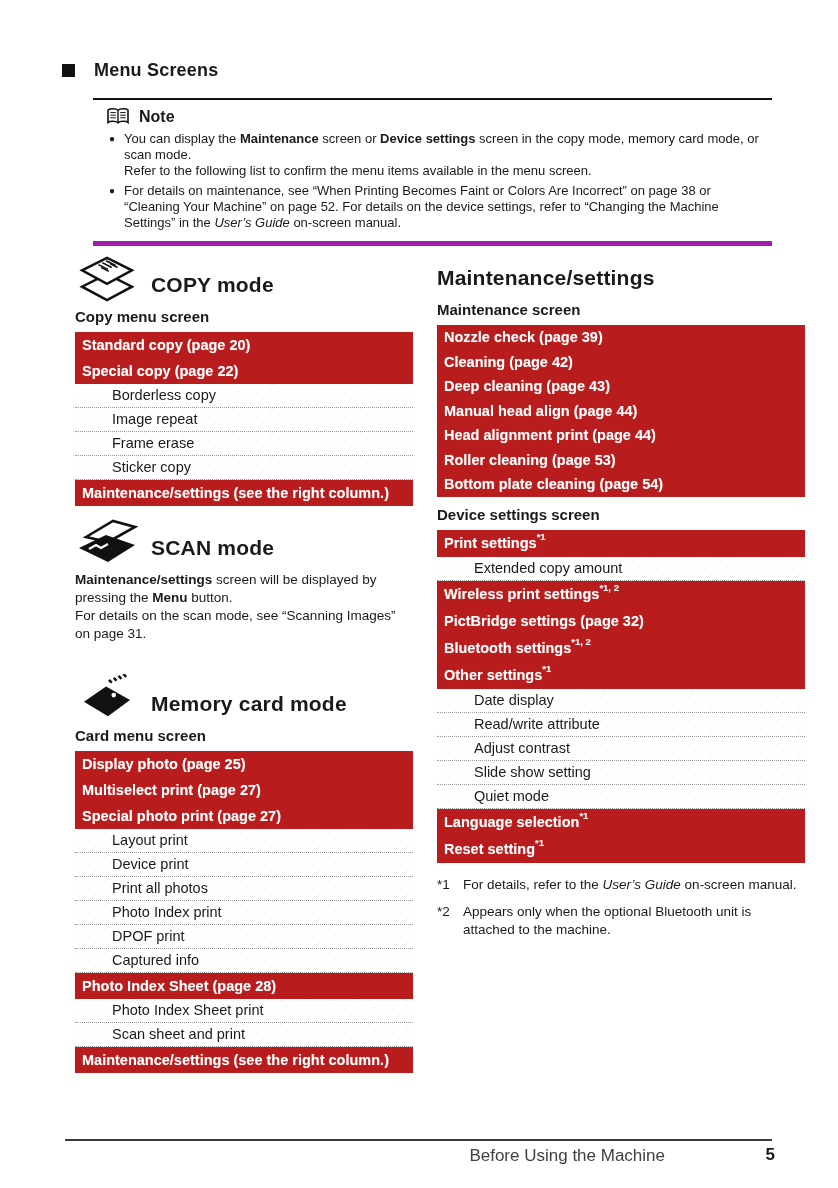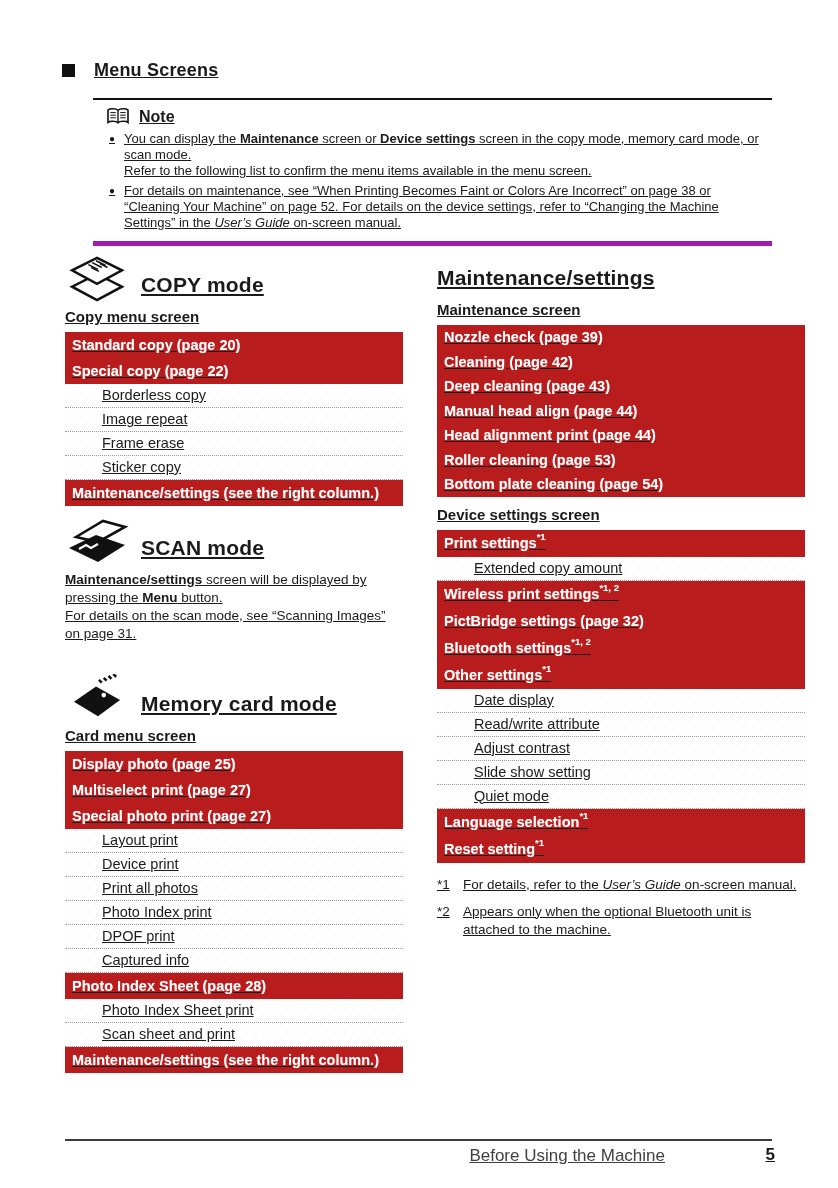--- a/index.html
+++ b/index.html
@@ -2,39 +2,39 @@
 <html><head>
 <meta charset="utf-8">
 <style>
   * { margin:0; padding:0; box-sizing:border-box; }
   html,body { width:838px; height:1188px; }
   body {
     font-family:"Liberation Sans", sans-serif;
     background:#ffffff; color:#1a1a1a;
     position:relative; overflow:hidden;
   }
-  .abs { position:absolute;text-decoration:underline; }
+  .abs { position:absolute; }
 
   
   .section-heading { left:62px; top:60px; display:flex; align-items:center; gap:19px; }
   .square-marker { width:13px; height:13px; background:#111; display:inline-block; }
   .section-heading h1 { font-size:18px; font-weight:bold; letter-spacing:.2px; }
 
   
   .note-box { left:93px; top:98px; width:679px; border-top:2px solid #111;
               border-bottom:5px solid #a21caf; padding:7px 0 10px 0; }
   .note-title { display:flex; align-items:center; gap:9px; padding-left:13px; margin-bottom:5px; }
   .note-title .label { font-size:16px; font-weight:bold; }
   .note-bullet { display:flex; gap:9px; padding-left:16px; margin-top:3px; }
   .note-bullet .dot { font-size:10px; line-height:16px; }
   .note-bullet .txt { font-size:13px; line-height:16.2px; width:636px; }
   .b { font-weight:bold; } .i { font-style:italic; }
 
   
-  .col-left  { left:65px;  width:338px; }
+  .col-left  { left:75px;  width:338px; }
   .col-right { left:437px; top:266px; width:368px; }
 
   .mode-header { display:flex; align-items:flex-end; gap:12px; margin-bottom:5px; }
   .mode-header .title { font-size:21px; font-weight:bold; padding-bottom:6px; letter-spacing:.2px; }
   .mode-icon { flex:0 0 auto; }
 
   .sub-label { font-size:15px; font-weight:bold; margin-bottom:7px; }
   .big-title { font-size:21px; font-weight:bold; margin-bottom:11px; letter-spacing:.2px; }
 
   .menu { width:100%; }

